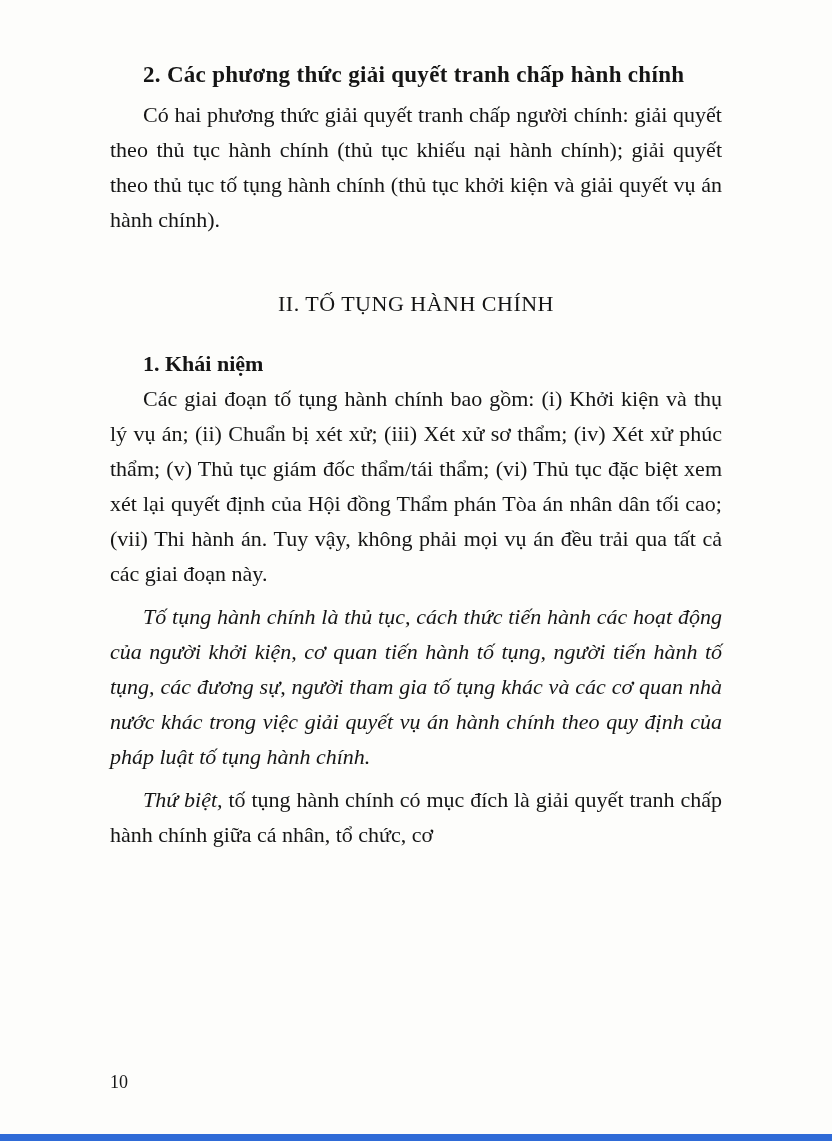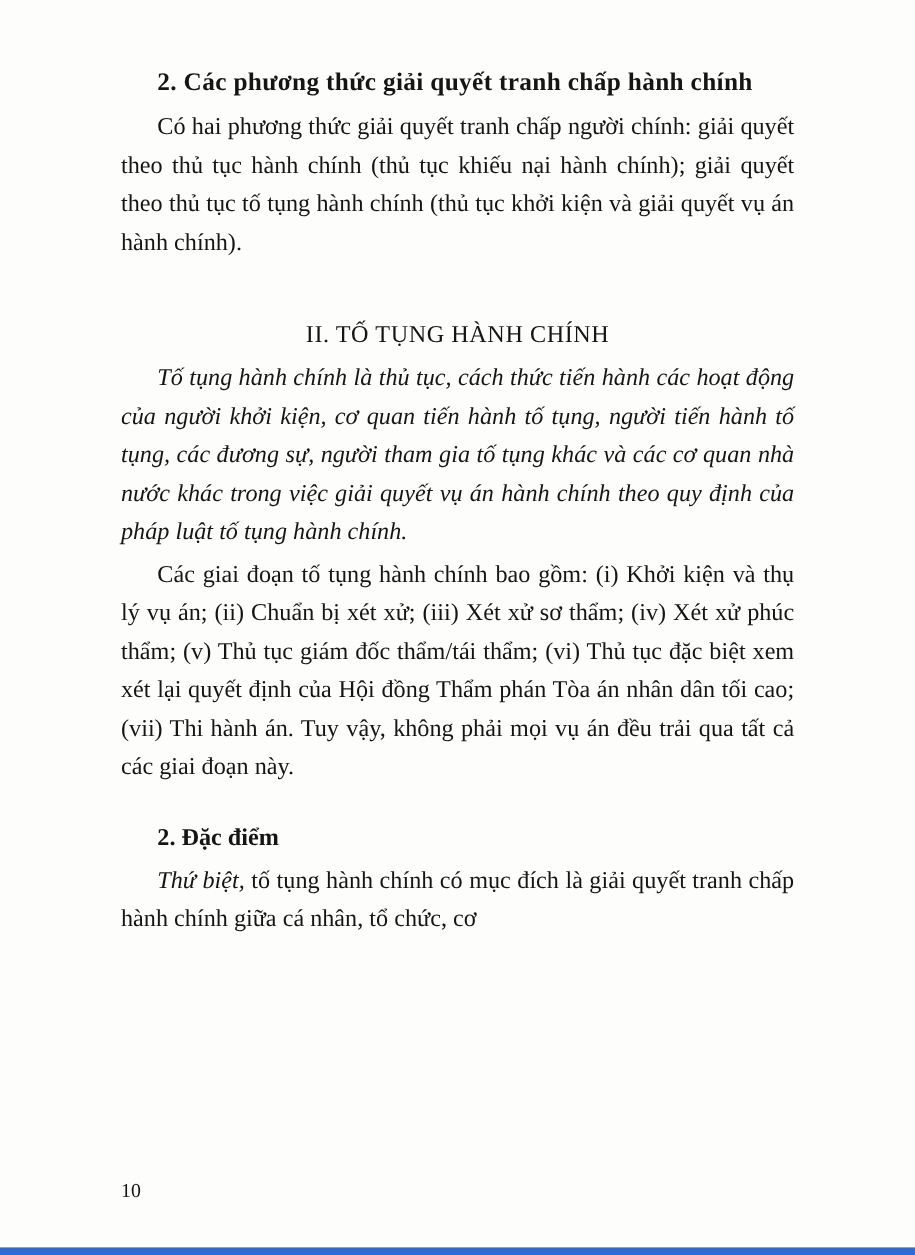--- a/index.html
+++ b/index.html
@@ -65,26 +65,26 @@
 <body>
 
 <div class="page">
 
   <h2 class="doc-heading">2. Các phương thức giải quyết tranh chấp hành chính</h2>
 
   <p class="body-para">Có hai phương thức giải quyết tranh chấp người chính: giải quyết theo thủ tục hành chính (thủ tục khiếu nại hành chính); giải quyết theo thủ tục tố tụng hành chính (thủ tục khởi kiện và giải quyết vụ án hành chính).</p>
 
   <h1 class="section-heading">II. TỐ TỤNG HÀNH CHÍNH</h1>
 
+  <h3 class="sub-heading">1. Khái niệm</h3>
+
+  <p class="body-para">Các giai đoạn tố tụng hành chính bao gồm: (i) Khởi kiện và thụ lý vụ án; (ii) Chuẩn bị xét xử; (iii) Xét xử sơ thẩm; (iv) Xét xử phúc thẩm; (v) Thủ tục giám đốc thẩm/tái thẩm; (vi) Thủ tục đặc biệt xem xét lại quyết định của Hội đồng Thẩm phán Tòa án nhân dân tối cao; (vii) Thi hành án. Tuy vậy, không phải mọi vụ án đều trải qua tất cả các giai đoạn này.</p>
 
   <p class="body-para italic def-para">Tố tụng hành chính là thủ tục, cách thức tiến hành các hoạt động của người khởi kiện, cơ quan tiến hành tố tụng, người tiến hành tố tụng, các đương sự, người tham gia tố tụng khác và các cơ quan nhà nước khác trong việc giải quyết vụ án hành chính theo quy định của pháp luật tố tụng hành chính.</p>
 
-  <p class="body-para">Các giai đoạn tố tụng hành chính bao gồm: (i) Khởi kiện và thụ lý vụ án; (ii) Chuẩn bị xét xử; (iii) Xét xử sơ thẩm; (iv) Xét xử phúc thẩm; (v) Thủ tục giám đốc thẩm/tái thẩm; (vi) Thủ tục đặc biệt xem xét lại quyết định của Hội đồng Thẩm phán Tòa án nhân dân tối cao; (vii) Thi hành án. Tuy vậy, không phải mọi vụ án đều trải qua tất cả các giai đoạn này.</p>
-
-  <h3 class="sub-heading">2. Đặc điểm</h3>
 
   <p class="body-para def-para"><span class="italic">Thứ biệt,</span><span> tố tụng hành chính có mục đích là giải quyết tranh chấp hành chính giữa cá nhân, tổ chức, cơ</span></p>
 
   <div class="page-number">10</div>
 
   <div class="bottom-bar" style="background: rgb(47, 107, 215);"></div>
 
 </div>
 
 </body></html>

